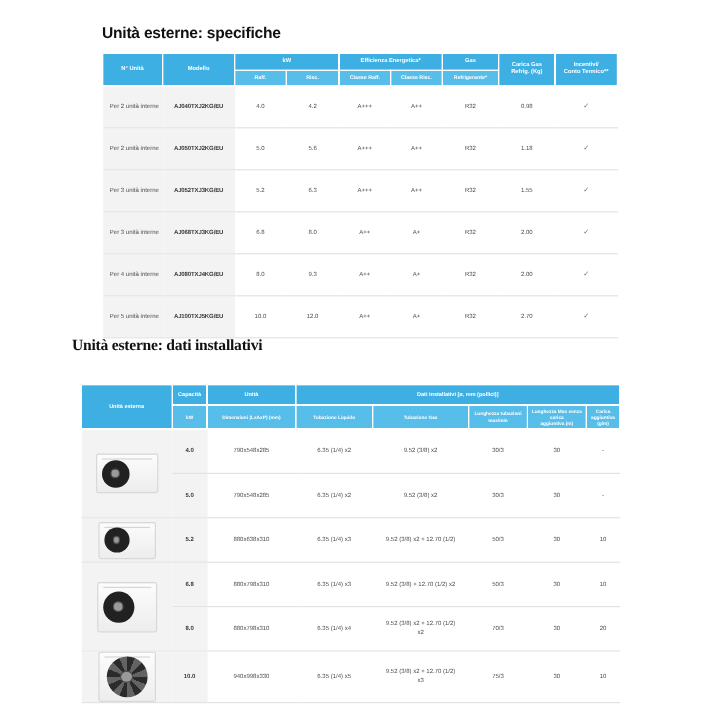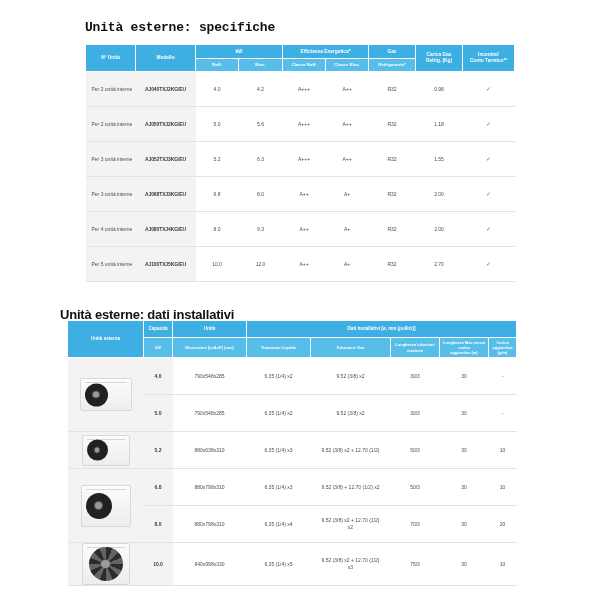--- a/index.html
+++ b/index.html
@@ -1,20 +1,20 @@
 <!DOCTYPE html>
 <html><head>
 <meta charset="utf-8">
 <style>
   html,body{margin:0;padding:0;background:#ffffff;}
   body{width:600px;height:600px;position:relative;font-family:"Liberation Sans",sans-serif;overflow:hidden;}
 
   .section-title{position:absolute;font-weight:bold;color:#111;font-size:13px;letter-spacing:-0.2px;}
-  #title1{left:85px;top:20px;font-family:Liberation Mono, monospace;}
-  #title2{left:60px;top:307px;}
+  #title1{left:85px;top:20px;}
+  #title2{left:60px;top:280px;font-family:Liberation Serif, serif;}
 
   table{border-collapse:collapse;table-layout:fixed;position:absolute;background:#fff;}
   #specs-table{left:85px;top:44px;width:429px;}
   #install-table{left:67px;top:320px;width:449px;}
 
   thead th{background:#3dafe3;color:#fff;font-weight:bold;text-align:center;vertical-align:middle;
     border:1px solid #fff;overflow:hidden;padding:0 2px;}
   thead tr.sub th{background:#57bde9;}
   #specs-table thead tr.grp{height:14px;} #specs-table thead tr.sub{height:13px;}
   #specs-table thead th{font-size:4.8px;line-height:1.2;}

